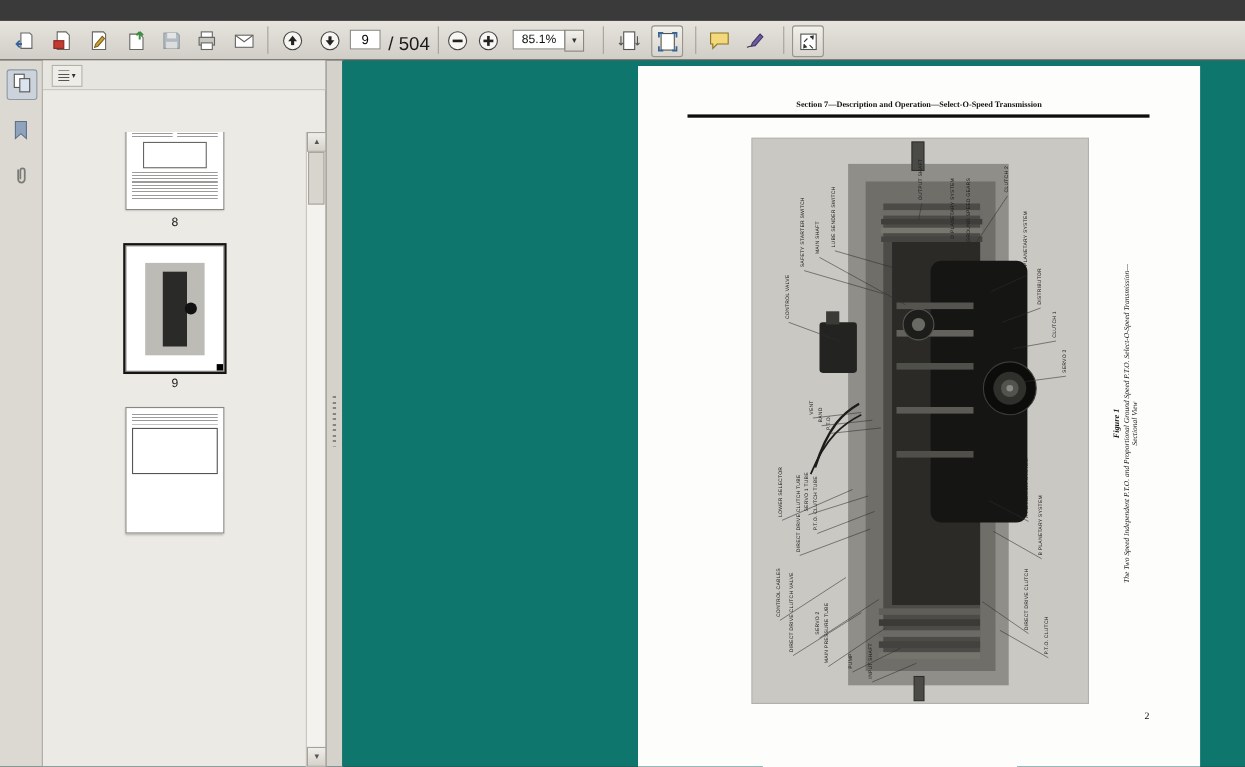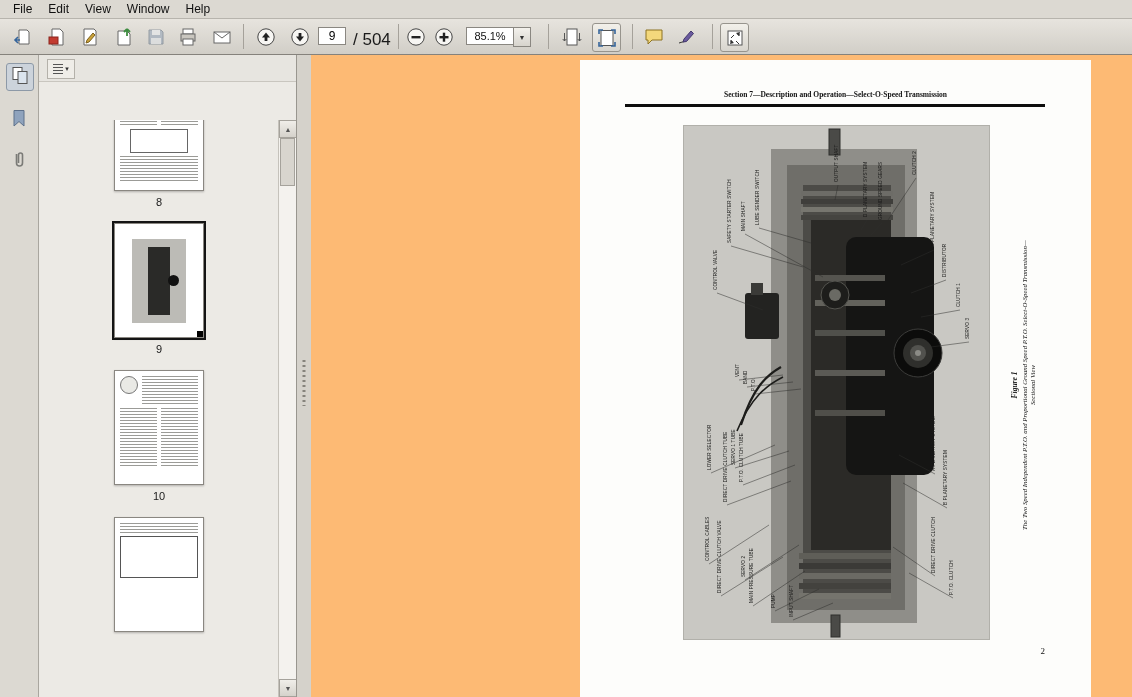--- a/index.html
+++ b/index.html
@@ -97,21 +97,21 @@
   .sb-thumb{position:absolute;left:1px;top:18px;width:13px;height:46px;background:#d8d5ce;
             border:1px solid #a5a29b;}
 
   
   .splitter{position:absolute;left:296px;width:14px;top:55px;bottom:0;background:#d5d2cb;
             border-left:1px solid #99968f;border-right:1px solid #99968f;}
   .grip{position:absolute;left:50%;transform:translateX(-50%);top:305px;width:3px;height:46px;
         background:repeating-linear-gradient(to bottom,#86837c 0,#86837c 2px,transparent 2px,transparent 5px);}
 
   
-  .main{position:absolute;left:311px;top:55px;right:0;bottom:0;background:#fdba74;overflow:hidden;}
+  .main{position:absolute;left:311px;top:55px;right:0;bottom:0;background:#0f766e;overflow:hidden;}
   .pdf-page{position:absolute;left:269px;top:5px;width:511px;height:700px;background:#fdfdfb;}
   .doc-header{position:absolute;top:30px;left:0;right:0;text-align:center;
               font-family:"Liberation Serif",serif;font-weight:bold;font-size:7.5px;color:#111;}
   .doc-rule{position:absolute;top:44px;left:45px;width:420px;height:3px;background:#0d0d0d;}
   .diagram-wrap{position:absolute;left:103px;top:65px;width:307px;height:515px;}
   .dlabel{font-family:"Liberation Sans",sans-serif;font-size:4.6px;fill:#1a1a19;letter-spacing:.2px;}
   .leader{stroke:#2e2e2c;stroke-width:.5;}
   .fig-caption{position:absolute;left:213px;top:307px;width:470px;height:36px;
                transform:rotate(-90deg);text-align:center;font-family:"Liberation Serif",serif;
                font-style:italic;color:#141414;}
@@ -119,27 +119,20 @@
   .fig-line2{font-size:6.8px;margin-top:2px;}
   .fig-line3{font-size:6.8px;margin-top:1px;}
   .doc-pagenum{position:absolute;right:46px;top:586px;font-family:"Liberation Serif",serif;
                font-size:9px;color:#111;}
 </style>
 </head>
 <body>
 
 <div class="app">
 
-  <div class="menubar">
-    <span class="menu-item">File</span>
-    <span class="menu-item">Edit</span>
-    <span class="menu-item">View</span>
-    <span class="menu-item">Window</span>
-    <span class="menu-item">Help</span>
-  </div>
 
   <div class="toolbar">
     <div class="tb-btn" style="left:8px">
       <span>
           <svg viewBox="0 0 20 20">
             <path d="M7 3h8l2 2v12H7z" fill="#fff" stroke="#666"></path>
             <path d="M3 13h5M6 10l-3 3 3 3" stroke="#36659b" fill="none" stroke-width="1.6"></path>
           </svg>
         </span>
     </div>
@@ -326,35 +319,20 @@
 
       <div class="thumb-item selected">
         <div class="thumb-page">
           <div class="t9">
               <div class="t9-img"></div>
             </div>
         </div>
         <div class="thumb-label">9</div>
       </div>
 
-      <div class="thumb-item">
-        <div class="thumb-page">
-          <div class="t10">
-            <div class="t10-top">
-                <div class="t10-circle"></div>
-                <div class="t10-toplines tl"></div>
-              </div>
-            <div class="t10-cols">
-                <div class="t10-col tl"></div>
-                <div class="t10-col tl"></div>
-              </div>
-          </div>
-        </div>
-        <div class="thumb-label">10</div>
-      </div>
 
 
       <div class="thumb-item">
         <div class="thumb-page">
           <div class="t12">
             <div class="t12-lines tl"></div>
             <div class="t12-box"></div>
           </div>
         </div>
       </div>

